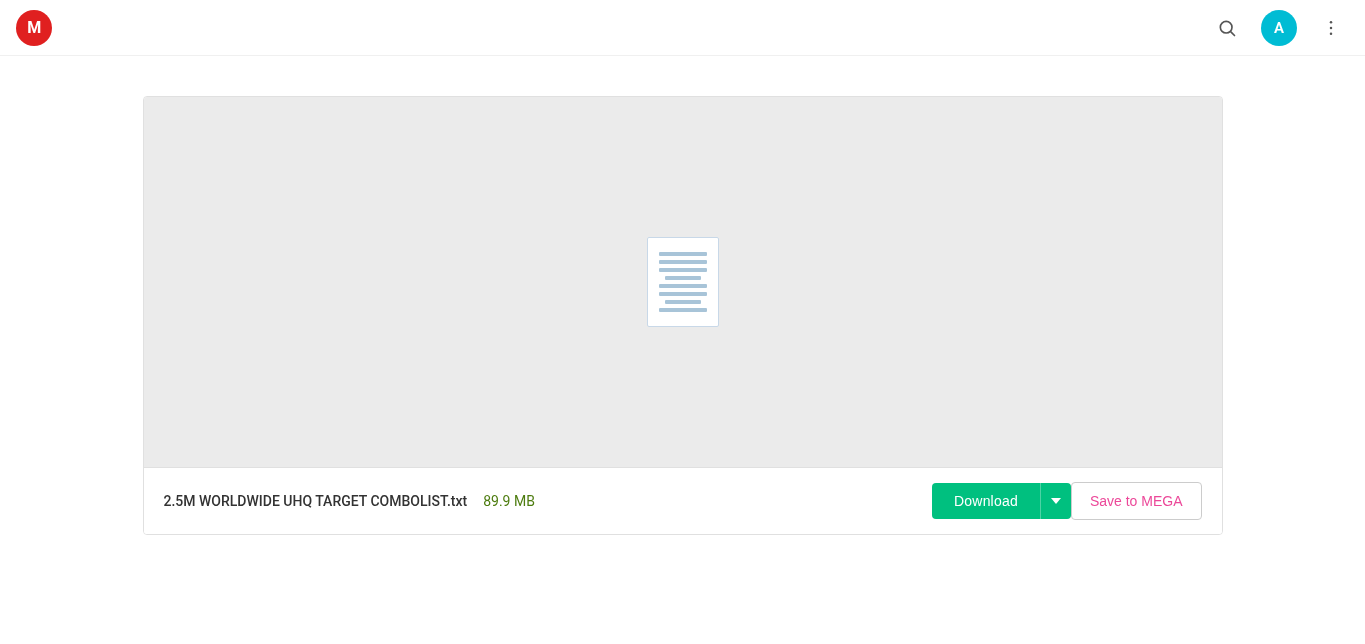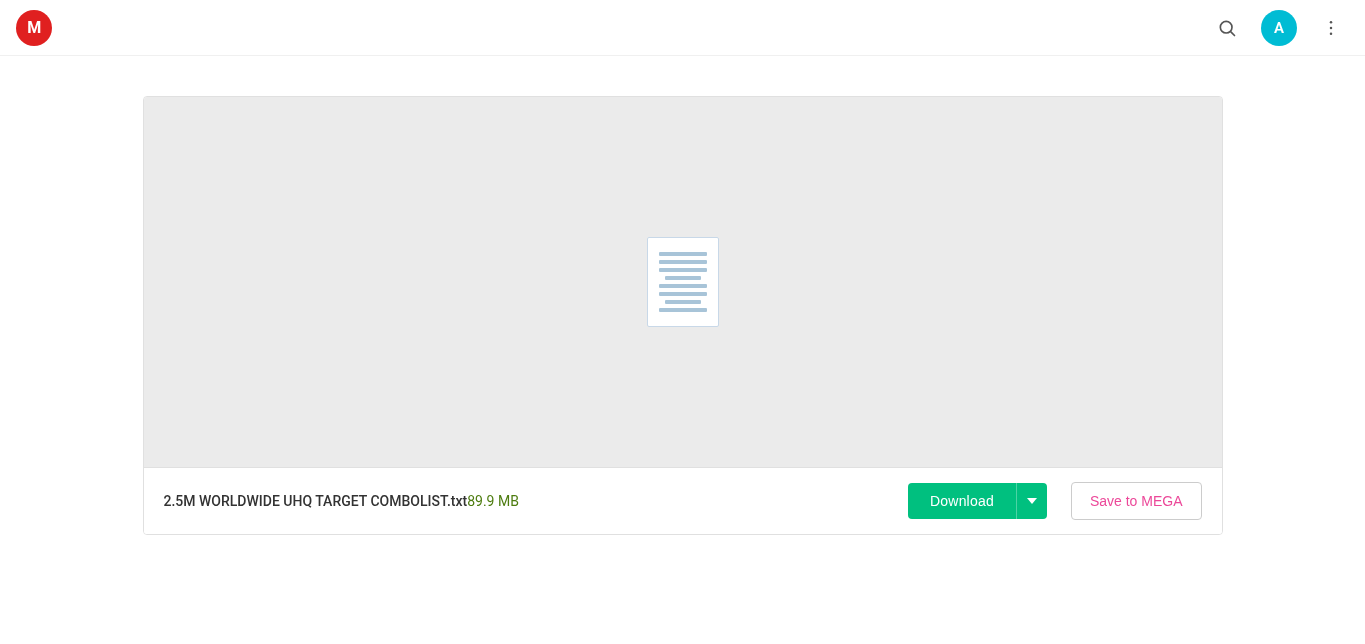--- a/index.html
+++ b/index.html
@@ -142,37 +142,38 @@
       align-items: center;
       justify-content: space-between;
       padding: 14px 20px;
       background: #ffffff;
       border-top: 1px solid #e0e0e0;
     }
 
     .file-meta {
       display: flex;
       align-items: center;
+      gap: 16px;
     }
 
     .file-name {
       font-size: 14px;
       font-weight: 500;
       color: #333333;
     }
 
     .file-size {
       font-size: 14px;
       color: #4d7c0f;
     }
 
     .file-actions {
       display: flex;
       align-items: center;
-      gap: 24px;
+      gap: 0;
     }
 
     
     .download-btn-group {
       display: flex;
       align-items: stretch;
     }
 
     .download-btn-main {
       background: #00c07f;

